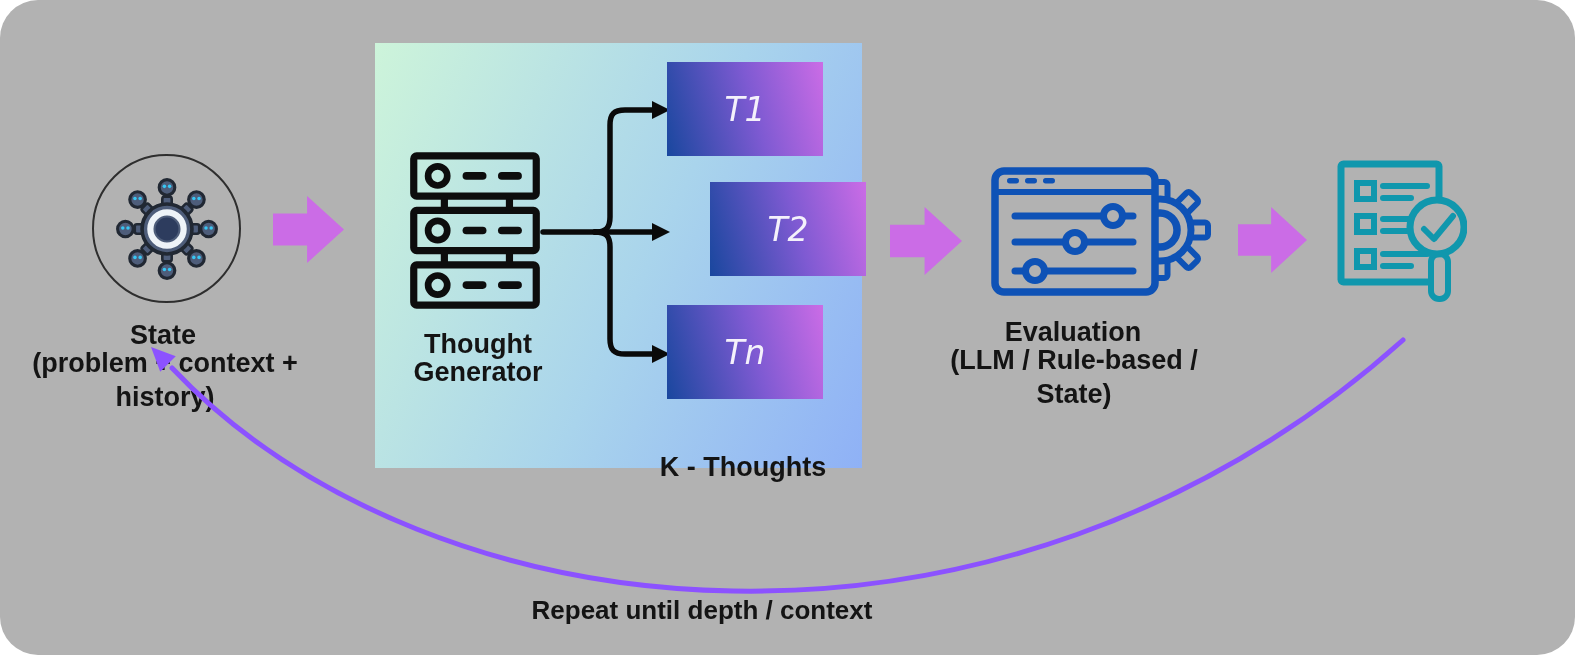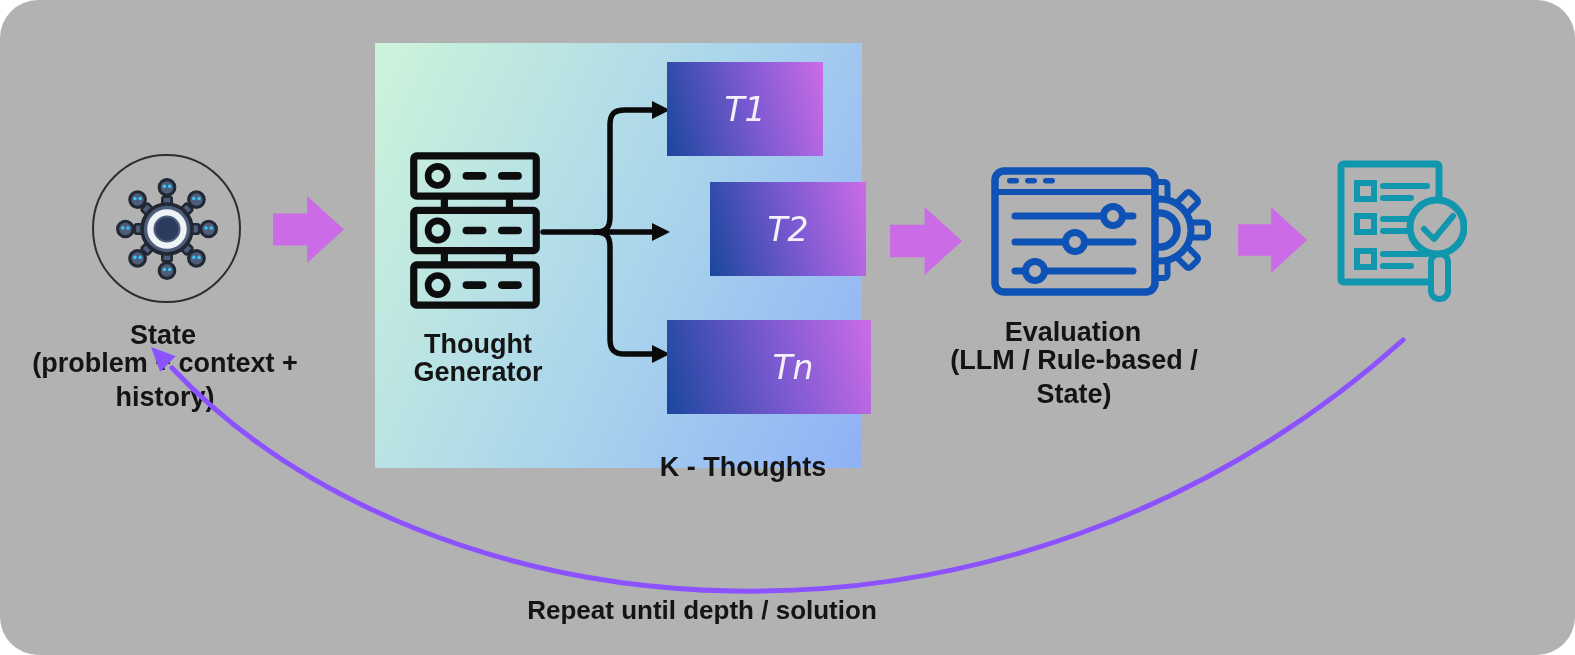--- a/index.html
+++ b/index.html
@@ -30,21 +30,21 @@
     left:375px;top:43px;width:487px;height:425px;
     background:linear-gradient(115deg,#cdf4da 0%,#a9d4ec 55%,#8fb1f6 100%);
   }
   
   .t-box{
     left:667px;width:156px;height:94px;
     background:linear-gradient(75deg,#19479e 0%,#7e5ad2 55%,#cb6ce6 100%);
     display:flex;align-items:center;justify-content:center;
     color:#f4f1fb;font-size:33px;font-weight:400;font-family:"DejaVu Sans",sans-serif;font-style:italic;
   }
-  .tb1{top:62px;} .tb2{top:182px;margin-left:43px;} .tbn{top:320px;padding-left:48px;}
+  .tb1{top:62px;} .tb2{top:182px;margin-left:43px;} .tbn{top:305px;}
   svg{display:block;}
 </style>
 </head>
 <body>
 
 <div class="canvas">
 
   <div class="abs state-circle">
     <span>
       <svg width="104" height="104" viewBox="0 0 100 100">
@@ -231,15 +231,15 @@
       </g>
     </svg>
   </span>
 
   <span class="abs" style="left:0;top:0;">
     <svg width="1575" height="655" viewBox="0 0 1575 655">
       <path d="M1403,340 C1000,700 430,640 172,368" fill="none" stroke="#8c52ff" stroke-width="5" stroke-linecap="round"></path>
       <polygon points="0,-11 0,11 24,0" fill="#8c52ff" transform="translate(168,364) rotate(225)"></polygon>
     </svg>
   </span>
-  <div class="abs lbl lbl-26" style="left:502px;top:594px;width:400px;">Repeat until depth / solution</div>
+  <div class="abs lbl lbl-26" style="left:502px;top:594px;width:400px;">Repeat until depth / context</div>
 
 </div>
 
 </body></html>

